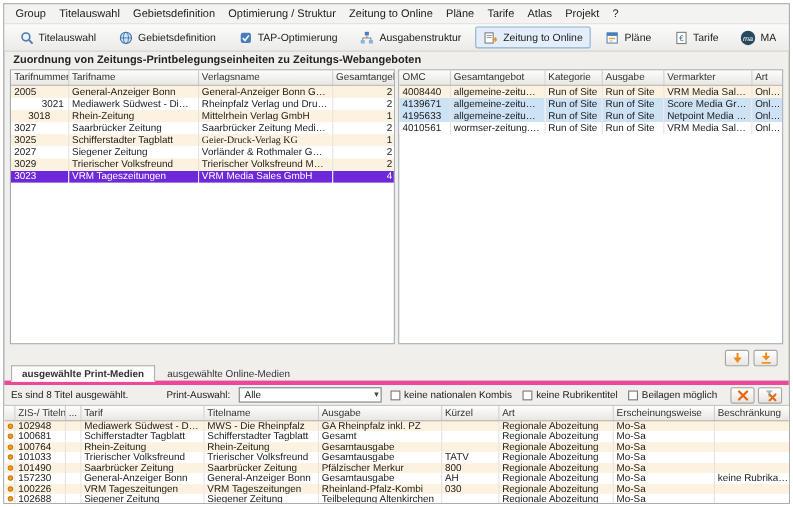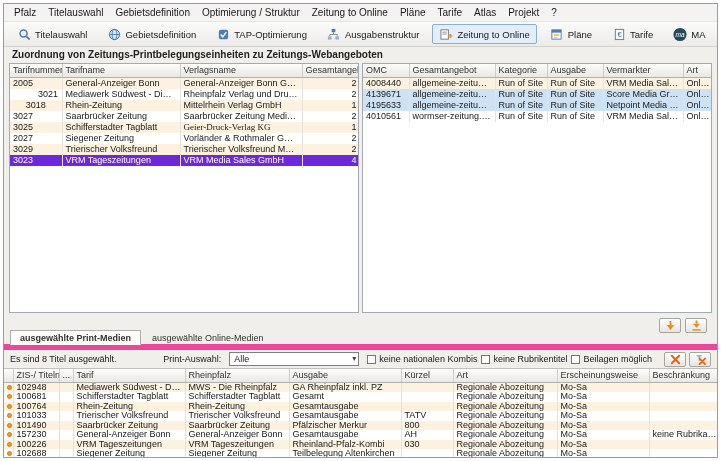--- a/index.html
+++ b/index.html
@@ -37,48 +37,48 @@
   tbody tr.selected{background:#6d28d9}
   tbody tr.selected td{color:#ffffff}
 
   
   .transfer-row{height:18px;display:flex;justify-content:flex-end;align-items:center;gap:4px;padding:0 10px 0 0}
   .sbtn{width:22px;height:15px;display:flex;align-items:center;justify-content:center;
     border:1px solid #a7a5a1;border-radius:2px;background:linear-gradient(#ffffff,#e7e5e1)}
   .sicon{display:inline-flex;align-items:center;justify-content:center}
 
   
-  .tabs-row{height:16px;display:flex;align-items:flex-end;gap:2px;padding:0 6px;border-bottom:6px solid #ec4899}
+  .tabs-row{height:16px;display:flex;align-items:flex-end;gap:2px;padding:0 6px;border-bottom:4px solid #ec4899}
   .tab{font-size:9px;padding:2px 9px 1px;color:#333;white-space:nowrap}
   .tab.active{background:#fdfcfa;border:1px solid #b1afab;border-bottom:1px solid #fdfcfa;margin-bottom:-1px;font-weight:bold}
 
   
   .filter-row{height:18px;display:flex;align-items:center;gap:8px;padding:0 6px;font-size:9px;background:#f0efec}
   .status{white-space:nowrap}
   .pa-label{margin-left:auto;white-space:nowrap}
   .select{width:130px;height:14px;background:#fff;border:1px solid #7f7f7f;display:flex;align-items:center;
     justify-content:space-between;padding:0 2px 0 4px;font-size:9px}
   .chev{font-size:8px;color:#444;line-height:1}
-  .cbs{display:flex;gap:4px;align-items:center}
+  .cbs{display:flex;gap:10px;align-items:center}
   .cb-item{display:flex;align-items:center;gap:3px;white-space:nowrap}
   .cb{width:9px;height:9px;border:1px solid #767676;background:#fff;display:inline-block}
   .factions{display:flex;gap:3px;margin-left:4px}
 
   
   .bottom{height:89px;background:#fff;border-top:1px solid #c2c0bc;overflow:hidden}
   .bottom td{height:9.5px;line-height:9.5px;font-size:9px}
   .dot{width:5px;height:5px;border-radius:50%;background:#f59b22;border:1px solid #c97b10;display:inline-block;vertical-align:middle}
 </style>
 </head>
 <body>
 
 <div class="window">
 
   <div class="menubar">
-      <div class="menu-item">Pfalz</div>
+      <div class="menu-item">Group</div>
       <div class="menu-item">Titelauswahl</div>
       <div class="menu-item">Gebietsdefinition</div>
       <div class="menu-item">Optimierung / Struktur</div>
       <div class="menu-item">Zeitung to Online</div>
       <div class="menu-item">Pläne</div>
       <div class="menu-item">Tarife</div>
       <div class="menu-item">Atlas</div>
       <div class="menu-item">Projekt</div>
       <div class="menu-item">?</div>
     </div>
@@ -372,21 +372,21 @@
           <col style="width:104px">
           <col style="width:92px">
           <col style="width:74px">
         </colgroup>
       <thead>
           <tr>
             <th></th>
             <th>ZIS-/ Titelnr.</th>
             <th>...</th>
             <th>Tarif</th>
-            <th>Rheinpfalz</th>
+            <th>Titelname</th>
             <th>Ausgabe</th>
             <th>Kürzel</th>
             <th>Art</th>
             <th>Erscheinungsweise</th>
             <th>Beschränkung</th>
           </tr>
         </thead>
       <tbody>
           <tr>
             <td><span class="dot"></span></td>

